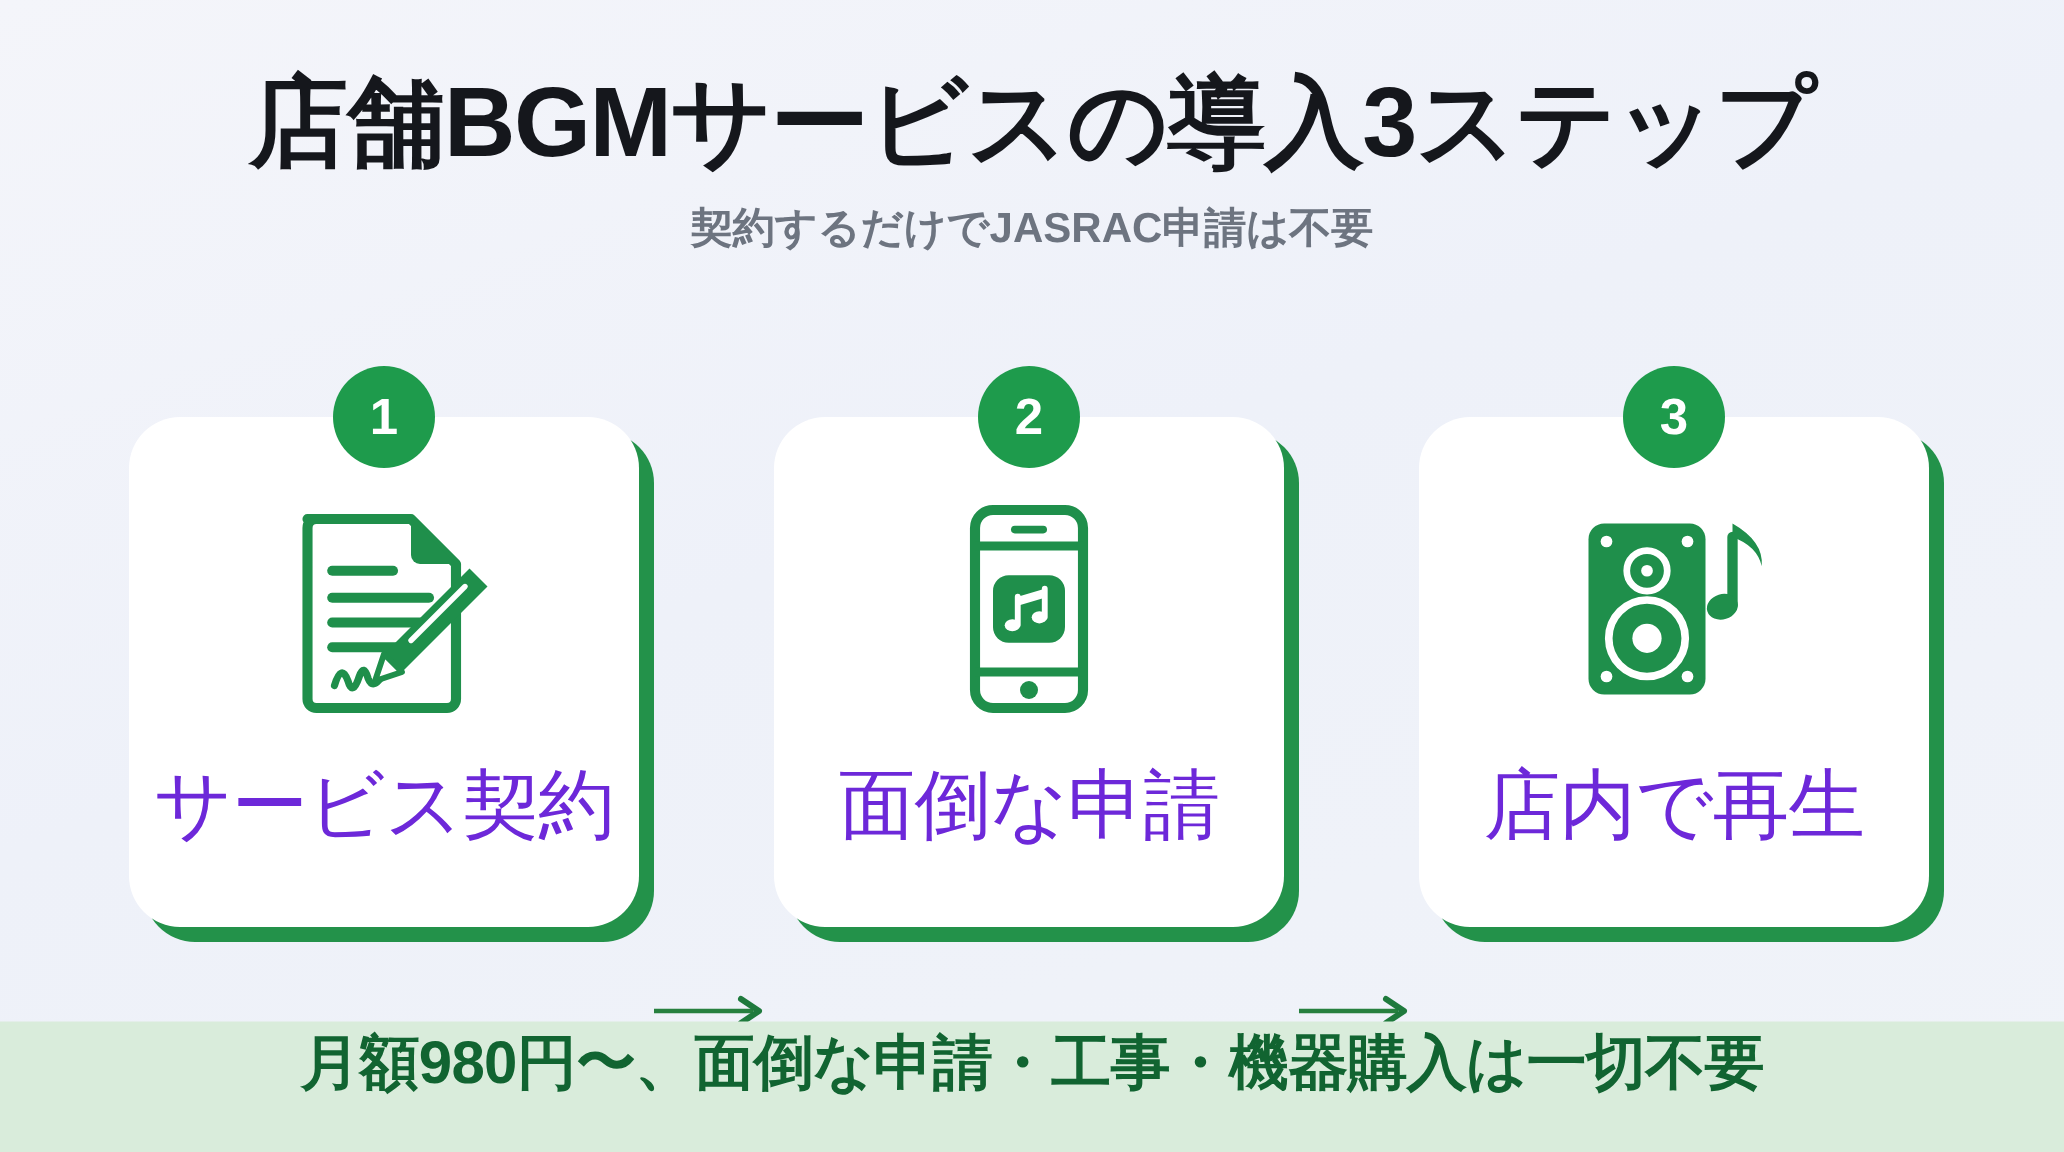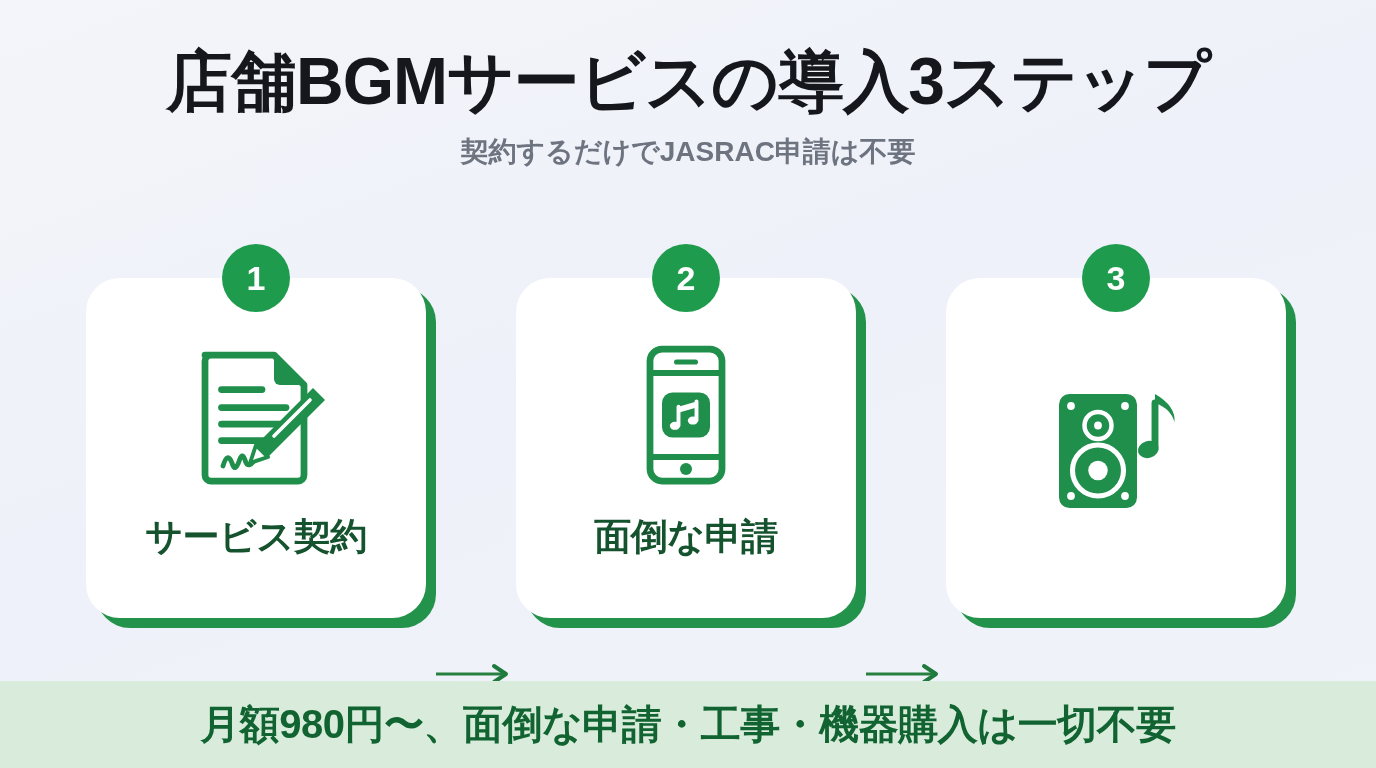--- a/index.html
+++ b/index.html
@@ -45,43 +45,43 @@
     width:340px; height:340px;
     background:#ffffff; border-radius:34px;
     display:flex; flex-direction:column;
     align-items:center; justify-content:center;
   }
   .card-icon {
     height:150px; display:flex; align-items:center; justify-content:center;
     margin-top:6px;
   }
   .card-label {
-    margin-top:22px; font-size:37px; font-weight:bold;
-    color:#14532d; letter-spacing:-0.5px; white-space:nowrap;
+    margin-top:22px; font-size:51px; font-weight:normal;
+    color:#6d28d9; letter-spacing:-0.5px; white-space:nowrap;
   }
 
   .badge {
     position:absolute; left:50%; top:-34px; transform:translateX(-50%);
     width:68px; height:68px; border-radius:50%;
     background:#1e9b4c; color:#ffffff;
     display:flex; align-items:center; justify-content:center;
     font-size:34px; font-weight:bold; line-height:1;
     z-index:5;
   }
 
   
   .arrow { position:absolute; top:426px; height:24px; }
   .arrow.a1 { left:436px; width:78px; }
   .arrow.a2 { left:866px; width:78px; }
 
   
   .banner {
     position:absolute; left:0; bottom:0; width:1376px; height:87px;
     background:#d9ecdb;
-    display:flex; align-items:center; justify-content:center;
+    display:flex; align-items:flex-start; justify-content:center;
   }
   .banner-text {
     font-size:40px; font-weight:bold; color:#116431;
     letter-spacing:-0.5px; white-space:nowrap;
   }
 </style>
 </head>
 <body>
 
 <div class="header">
@@ -161,20 +161,21 @@
           <circle cx="38" cy="33" r="2.6" fill="#ffffff"></circle>
 
           <circle cx="38" cy="63" r="17" fill="none" stroke="#ffffff" stroke-width="3.4"></circle>
           <circle cx="38" cy="63" r="6.5" fill="#ffffff"></circle>
 
           <path d="M76 18 v30" stroke="#1f8f4b" stroke-width="4.6" stroke-linecap="round"></path>
           <path d="M76 18 q11 4 13 13 q1 -11 -13 -19 z" fill="#1f8f4b"></path>
           <ellipse cx="71.5" cy="49" rx="7" ry="5.6" fill="#1f8f4b" transform="rotate(-17 71.5 49)"></ellipse>
         </svg>
       </div>
+      <div class="card-label">店内で再生</div>
     </div>
   </div>
 
   <div class="arrow a1">
     <svg width="78" height="24" viewBox="0 0 78 24">
       <line x1="0" y1="12" x2="66" y2="12" stroke="#27803f" stroke-width="3"></line>
       <polyline points="58,4 70,12 58,20" fill="none" stroke="#1f7a3d" stroke-width="4" stroke-linecap="round" stroke-linejoin="round"></polyline>
     </svg>
   </div>
   <div class="arrow a2">

